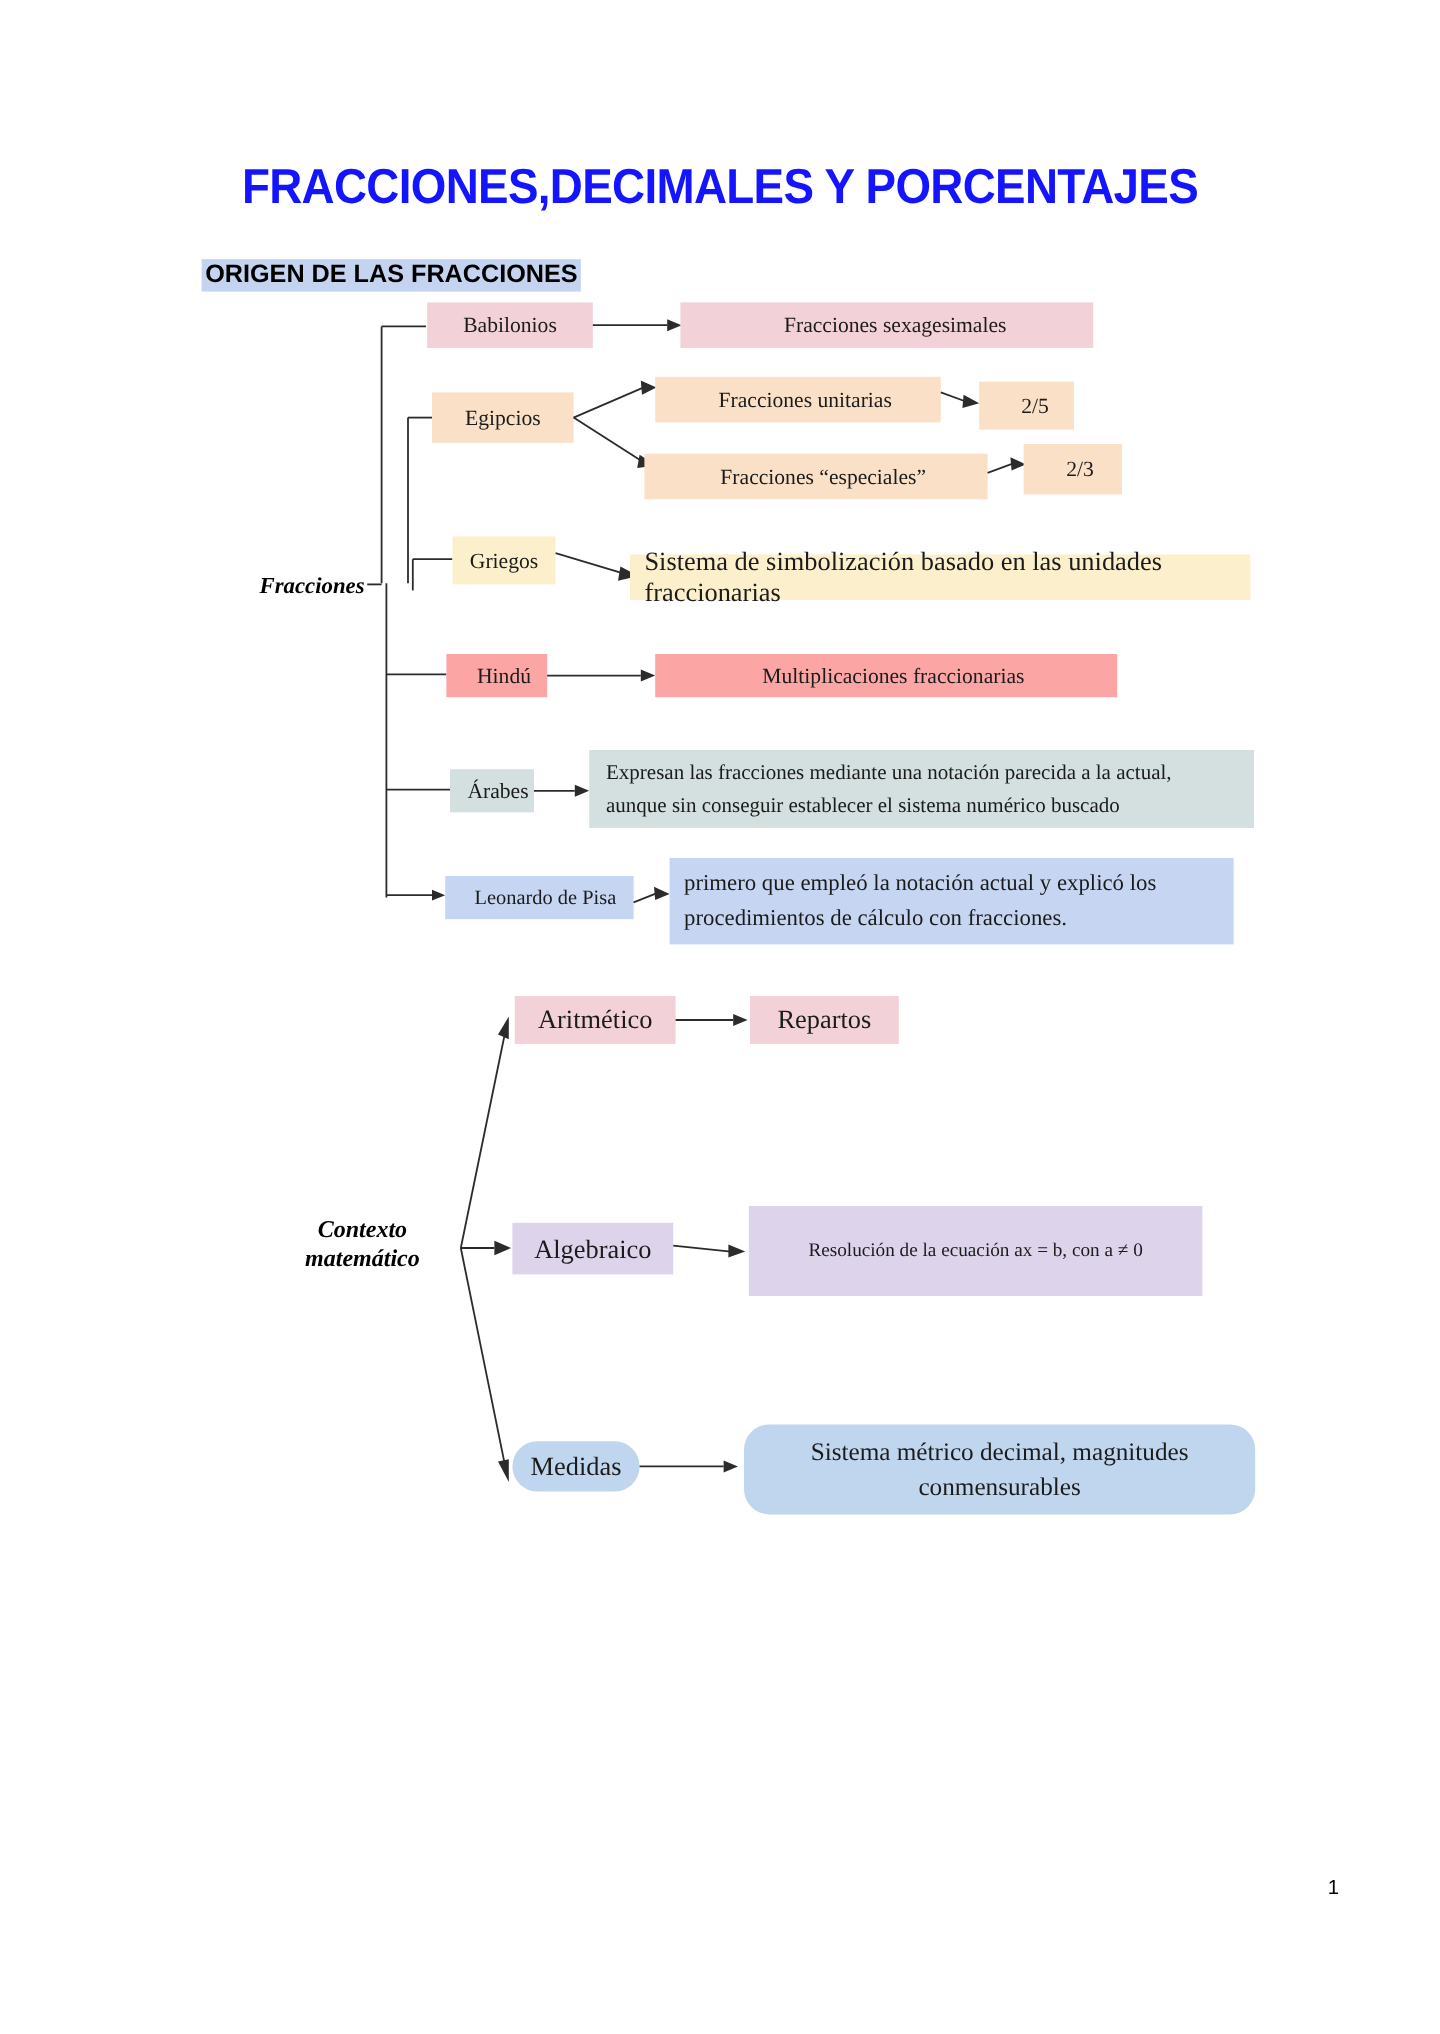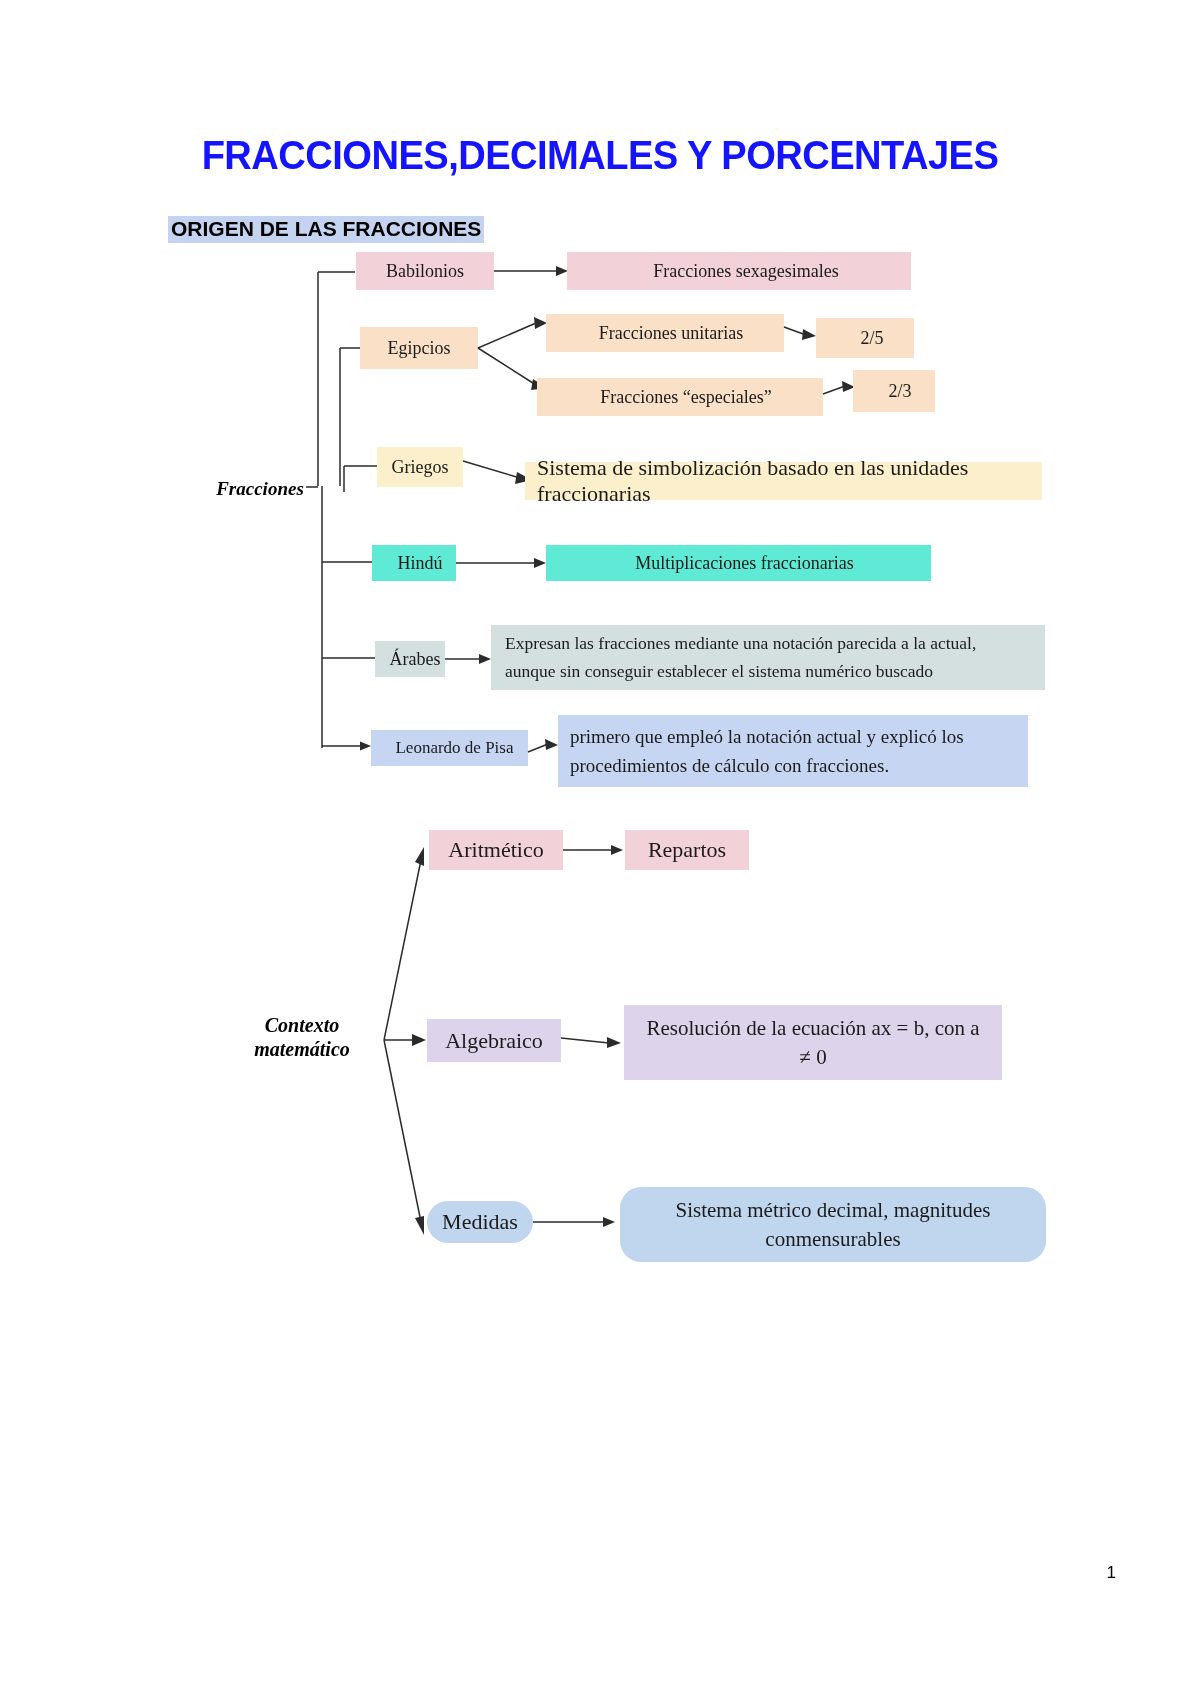--- a/index.html
+++ b/index.html
@@ -39,21 +39,21 @@
     text-align:center;line-height:1.22;
   }
   svg.conn{position:absolute;overflow:visible;}
   svg.conn path,svg.conn line{stroke:#2b2b2b;stroke-width:1.5px;fill:none;}
   svg.conn polygon{fill:#2b2b2b;}
 
   
   .c-pink{background:#f2d2d8;}
   .c-peach{background:#fbe0c8;}
   .c-yellow{background:#fcf0cc;}
-  .c-green{background:#5eead4;}
+  .c-green{background:#fca5a5;}
   .c-gray{background:#d4e0e0;}
   .c-blue{background:#c6d6f2;}
   .c-lav{background:#ddd4ec;}
   .c-bluelt{background:#c0d6ee;border-radius:21px;}
 
   #page-number{
     position:absolute;right:84px;bottom:112px;
     font-family:"Liberation Sans",sans-serif;font-size:17px;color:#000;
   }
 </style>
@@ -113,21 +113,21 @@
       <polygon points="55,69 69,78 53,80"></polygon>
     </svg>
 
     <div class="node left c-peach" style="left:546px;top:314px;width:238px;height:38px;padding-left:12px;font-size:18px;">
       <span>Fracciones unitarias</span>
     </div>
     <svg class="conn" style="left:784px;top:314px;width:40px;height:40px;">
       <line x1="0" y1="13" x2="22" y2="21"></line>
       <polygon points="19,15 32,22 18,26"></polygon>
     </svg>
-    <div class="node left c-peach" style="left:816px;top:318px;width:98px;height:40px;padding-left:14px;font-size:18px;">
+    <div class="node left c-peach" style="left:816px;top:318px;width:79px;height:40px;padding-left:14px;font-size:18px;">
       <span>2/5</span>
     </div>
 
     <div class="node left c-peach" style="left:537px;top:378px;width:286px;height:38px;padding-left:12px;font-size:18px;">
       <span>Fracciones “especiales”</span>
     </div>
     <svg class="conn" style="left:823px;top:372px;width:40px;height:40px;">
       <line x1="0" y1="22" x2="22" y2="14"></line>
       <polygon points="19,9 32,15 20,20"></polygon>
     </svg>
@@ -210,21 +210,21 @@
       <span>Repartos</span>
     </div>
 
     <div class="node center c-lav" style="left:427px;top:1019px;width:134px;height:43px;font-size:22px;">
       <span>Algebraico</span>
     </div>
     <svg class="conn" style="left:561px;top:1019px;width:70px;height:44px;">
       <line x1="0" y1="19" x2="48" y2="24"></line>
       <polygon points="46,18 60,24 46,29"></polygon>
     </svg>
-    <div class="node center c-lav" style="left:624px;top:1005px;width:378px;height:75px;padding:0 16px;font-size:21px;line-height:1.35;">
+    <div class="node center c-lav" style="left:624px;top:1005px;width:378px;height:75px;padding:0 16px;font-size:16px;line-height:1.35;">
       <span>Resolución de la ecuación ax = b, con a ≠ 0</span>
     </div>
 
     <div class="node center c-bluelt" style="left:427px;top:1201px;width:106px;height:42px;font-size:22px;">
       <span>Medidas</span>
     </div>
     <svg class="conn" style="left:533px;top:1201px;width:92px;height:44px;">
       <line x1="0" y1="21" x2="70" y2="21"></line>
       <polygon points="70,16 82,21 70,26"></polygon>
     </svg>

